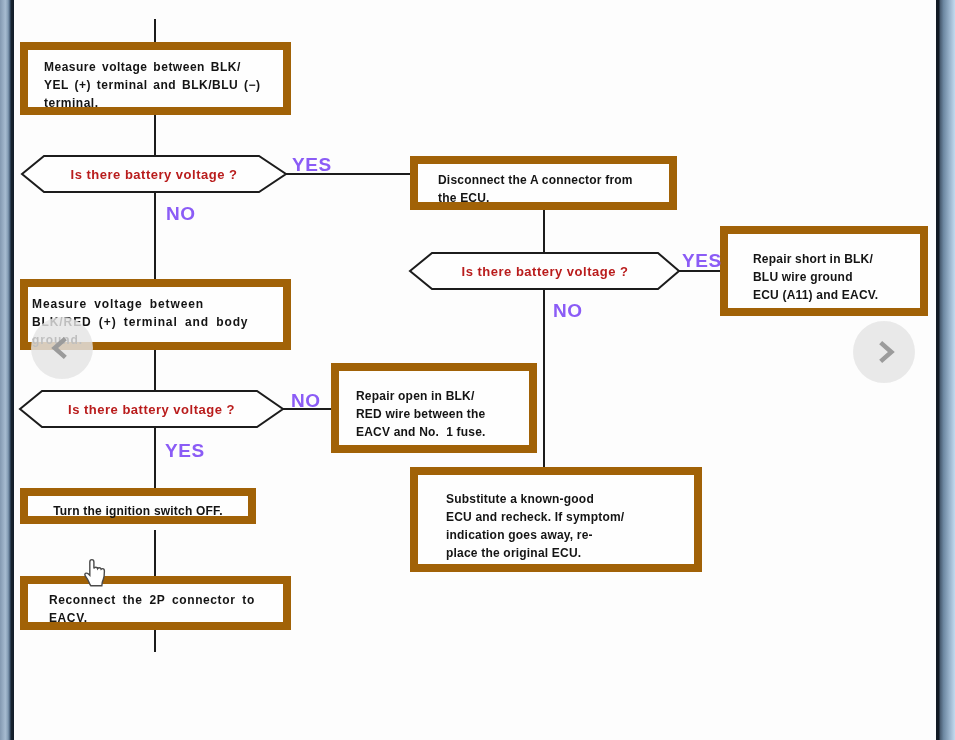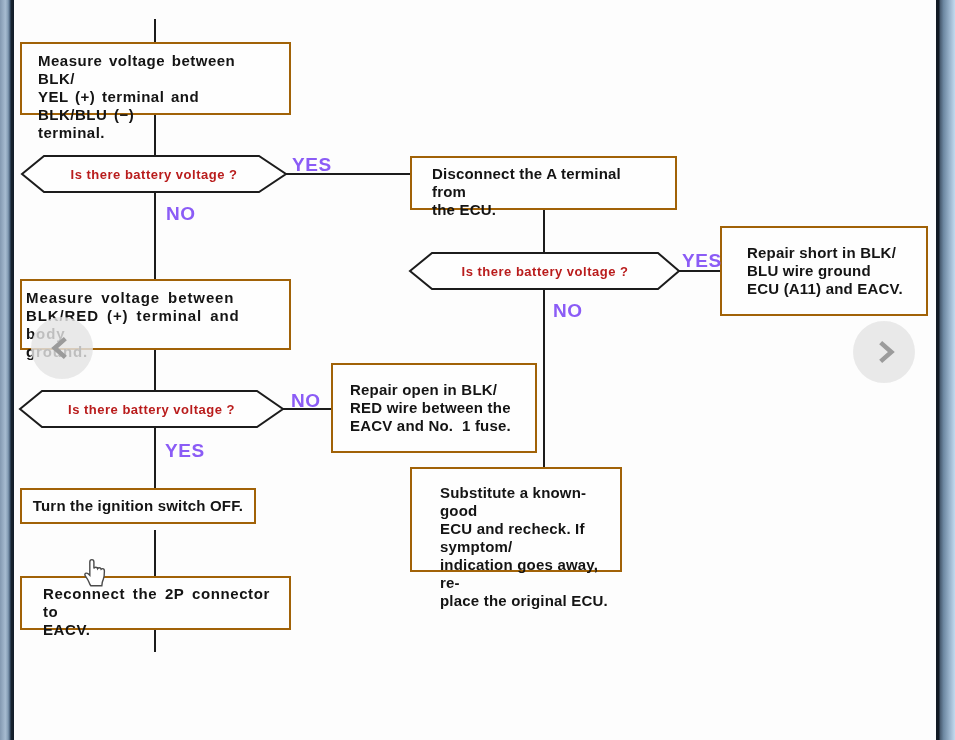--- a/index.html
+++ b/index.html
@@ -13,22 +13,22 @@
     background:linear-gradient(to right,#8399b1 0%,#a6bbd0 38%,#90a7bd 52%,#6b85a0 64%,#31445a 74%,#18242f 82%,#121c28 100%);
   }
   .edge-right{
     right:0;width:19px;
     background:linear-gradient(to right,#121a24 0px,#121a24 3px,#46596e 4px,#6d88a2 40%,#9ab4cd 72%,#c3daee 100%);
   }
   .canvas{position:absolute;left:0;top:0;width:955px;height:740px;}
   svg.wires{position:absolute;left:0;top:0;pointer-events:none;}
   .node{
     position:absolute;box-sizing:border-box;background:#fefefe;
-    border:2px solid #a16207;color:#141414;
-    font-size:15px;font-weight:bold;line-height:18px;
+    border:8px solid #a16207;color:#141414;
+    font-size:12px;font-weight:bold;line-height:18px;
     white-space:pre-wrap;letter-spacing:.2px;
   }
   .sp1{letter-spacing:.5px;word-spacing:2px;}
   .sp2{letter-spacing:.9px;word-spacing:3px;}
   .sp3{letter-spacing:.6px;word-spacing:3px;}
   .center{text-align:center;}
   .hextext{
     position:absolute;display:flex;align-items:center;justify-content:center;
     color:#b91c1c;font-size:13px;font-weight:bold;letter-spacing:.5px;
   }
@@ -69,41 +69,41 @@
         <polygon points="22,174 44,156 259,156 286,174 259,192 44,192"></polygon>
         <polygon points="20,409 42,391 257,391 283,409 257,427 42,427"></polygon>
         <polygon points="410,271 432,253 658,253 679,271 658,289 432,289"></polygon>
       </g>
     </svg>
 
     <div class="node sp1" style="left:20px;top:42px;width:271px;height:73px;padding:8px 16px;">Measure voltage between BLK/
 YEL (+) terminal and BLK/BLU (−)
 terminal.</div>
 
-    <div class="node" style="left:410px;top:156px;width:267px;height:54px;padding:7px 20px;">Disconnect the A terminal from
+    <div class="node" style="left:410px;top:156px;width:267px;height:54px;padding:7px 20px;">Disconnect the A connector from
 the ECU.</div>
 
     <div class="node" style="left:720px;top:226px;width:208px;height:90px;padding:16px 10px 0 25px;">Repair short in BLK/
 BLU wire ground
 ECU (A11) and EACV.</div>
 
     <div class="node sp2" style="left:20px;top:279px;width:271px;height:71px;padding:8px 4px;">Measure voltage between
 BLK/RED (+) terminal and body
 ground.</div>
 
     <div class="node" style="left:331px;top:363px;width:206px;height:90px;padding:16px 10px 12px 17px;">Repair open in BLK/
 RED wire between the
 EACV and No.  1 fuse.</div>
 
     <div class="node center" style="left:20px;top:488px;width:236px;height:36px;line-height:31px;padding:0;">Turn the ignition switch OFF.</div>
 
     <div class="node sp3" style="left:20px;top:576px;width:271px;height:54px;padding:7px 18px 0 21px;">Reconnect the 2P connector to
 EACV.</div>
 
-    <div class="node" style="left:410px;top:467px;width:212px;height:105px;padding:15px 10px 0 28px;">Substitute a known-good
+    <div class="node" style="left:410px;top:467px;width:292px;height:105px;padding:15px 10px 0 28px;">Substitute a known-good
 ECU and recheck. If symptom/
 indication goes away, re-
 place the original ECU.</div>
 
     <div class="hextext" style="left:30px;top:158px;width:248px;height:32px;">Is there battery voltage ?</div>
     <div class="hextext" style="left:28px;top:393px;width:247px;height:32px;">Is there battery voltage ?</div>
     <div class="hextext" style="left:420px;top:255px;width:250px;height:32px;">Is there battery voltage ?</div>
 
     <div class="branch" style="left:292px;top:154px;">YES</div>
     <div class="branch" style="left:166px;top:203px;">NO</div>

